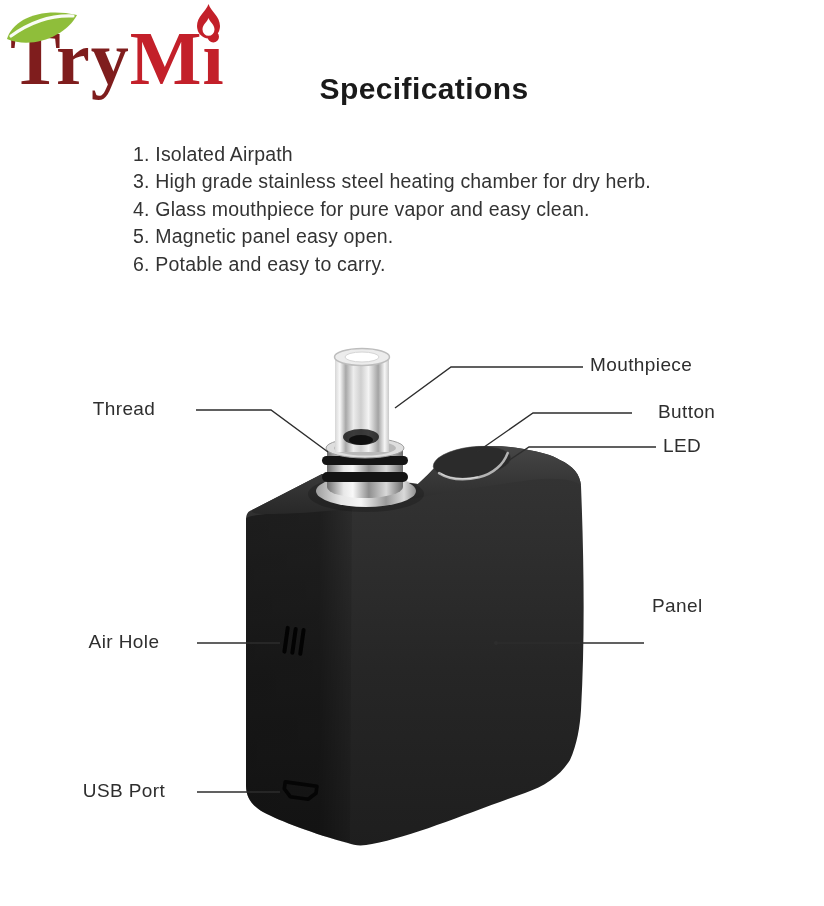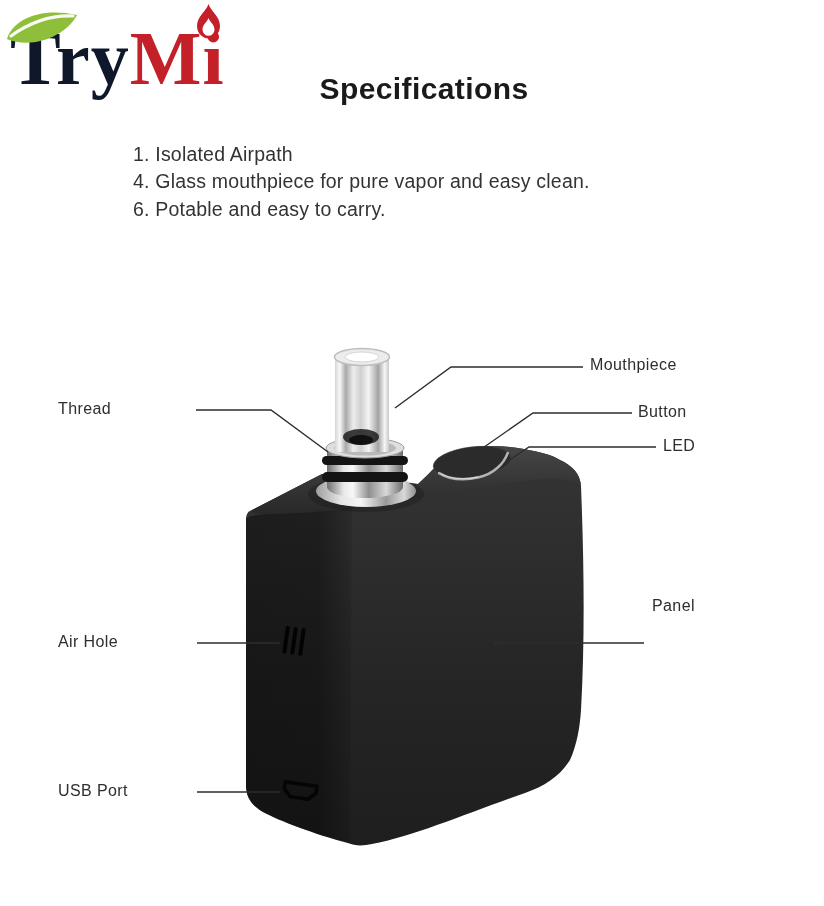--- a/index.html
+++ b/index.html
@@ -7,44 +7,44 @@
     position:relative;width:824px;height:906px;background:#ffffff;overflow:hidden;
     font-family:"Liberation Sans",sans-serif;
   }
   
   .logo{position:absolute;left:10px;top:20px;width:250px;height:110px;}
   .logo-text{
     position:absolute;left:0;top:0;white-space:nowrap;
     font-family:"Liberation Serif",serif;font-weight:700;font-size:76px;line-height:1;
     letter-spacing:1px;
   }
-  .logo-black{color:#0f172a;}
+  .logo-black{color:#7f1d1d;}
   .logo-red{color:#c3202a;}
   .leaf{position:absolute;left:-7px;top:-17px;z-index:2;}
   .flame{position:absolute;left:187px;top:-16px;z-index:2;}
   
   .title{
     position:absolute;left:12px;top:72px;width:824px;text-align:center;
     font-size:30px;font-weight:700;color:#1a1a1a;letter-spacing:0.4px;
   }
   
   .spec-list{position:absolute;left:133px;top:141px;width:620px;}
   .spec-item{
     font-size:19.5px;line-height:27.4px;color:#333333;letter-spacing:0.2px;
     white-space:nowrap;
   }
   
   .device-svg{position:absolute;left:0;top:0;}
   .lbl{
-    position:absolute;font-size:16px;line-height:22px;color:#2e2e2e;
+    position:absolute;font-size:19px;line-height:22px;color:#2e2e2e;
     letter-spacing:0.4px;white-space:nowrap;
   }
-  .lbl-left{width:132px;text-align:left;left:58px;}
+  .lbl-left{width:132px;text-align:center;left:58px;}
   .lbl-mouthpiece{left:590px;top:354px;}
-  .lbl-button{left:638px;top:401px;}
+  .lbl-button{left:658px;top:401px;}
   .lbl-led{left:663px;top:435px;}
   .lbl-thread{top:398px;}
   .lbl-airhole{top:631px;}
   .lbl-panel{left:652px;top:595px;}
   .lbl-usbport{top:780px;}
 </style>
 </head>
 <body>
 
 <div class="canvas">
@@ -58,21 +58,23 @@
     <svg class="flame" width="23" height="36" viewBox="0 0 23 36">
       <path d="M11.5,0 C14,7.5 23,12.5 23,22 A11.5,12.5 0 1 1 0,22 C0,12.5 9,7.5 11.5,0 Z" fill="#c3202a"></path>
       <path d="M11.5,14 C13,18.5 17.5,20.5 17.5,25.5 A6,6.3 0 1 1 5.5,25.5 C5.5,20.5 10,18.5 11.5,14 Z" fill="#ffffff"></path>
     </svg>
   </div>
 
   <div class="title">Specifications</div>
 
   <div class="spec-list">
     <div class="spec-item">1. Isolated Airpath</div>
+    <div class="spec-item">3. High grade stainless steel heating chamber for dry herb.</div>
     <div class="spec-item">4. Glass mouthpiece for pure vapor and easy clean.</div>
+    <div class="spec-item">5. Magnetic panel easy open.</div>
     <div class="spec-item">6. Potable and easy to carry.</div>
   </div>
 
   <svg class="device-svg" width="824" height="906" viewBox="0 0 824 906">
     <defs>
       <linearGradient id="gFront" x1="0" y1="446" x2="0" y2="850" gradientUnits="userSpaceOnUse">
         <stop offset="0" stop-color="#353535"></stop>
         <stop offset="0.55" stop-color="#262626"></stop>
         <stop offset="1" stop-color="#1e1e1e"></stop>
       </linearGradient>

